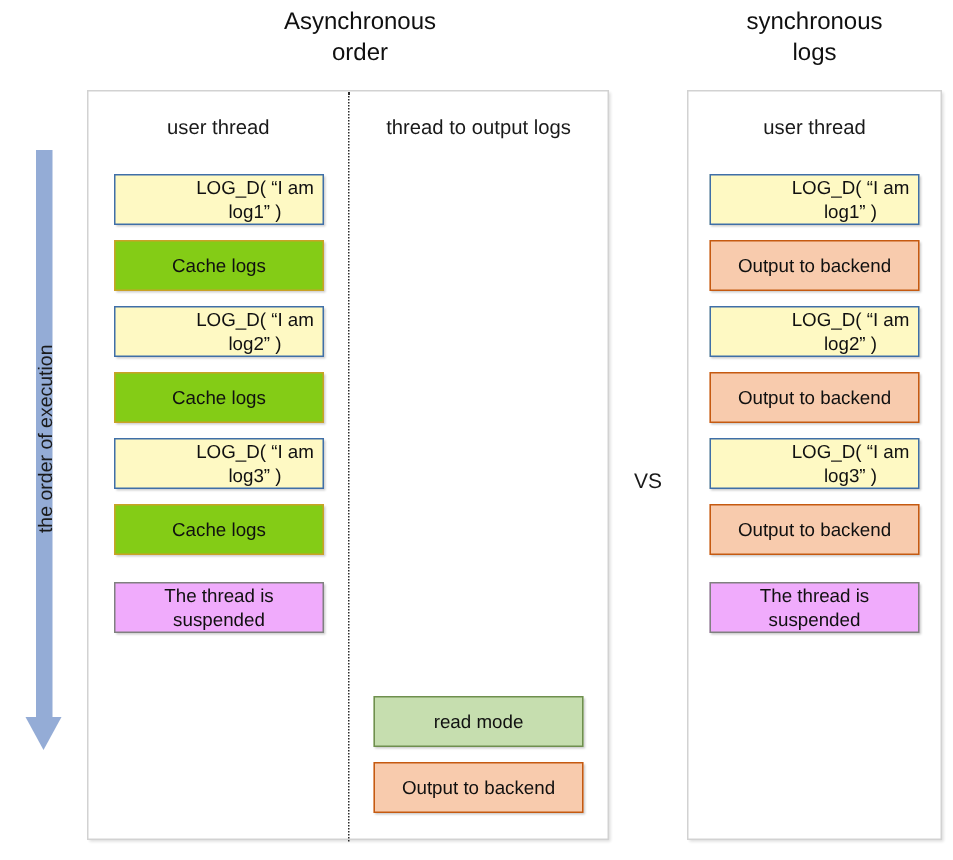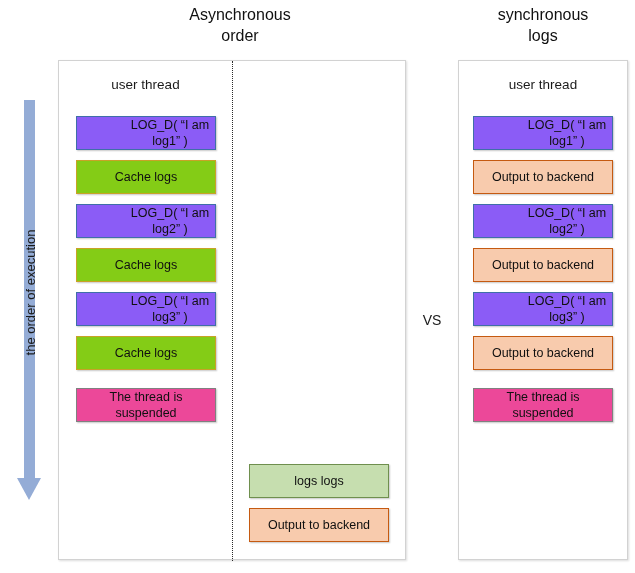--- a/index.html
+++ b/index.html
@@ -91,25 +91,25 @@
     justify-content:center;
     text-align:center;
     font-size:12.5px;
     line-height:16px;
     border-width:1px;
     border-style:solid;
     color:#101010;
     white-space:pre-line;
     box-shadow:1px 1px 1.5px rgba(0,0,0,0.22);
   }
-  .box.blue   {background:#8b5cf6;border-color:#3F6FA8;padding-left:48px;}
+  .box.blue   {background:#fef9c3;border-color:#3F6FA8;padding-left:48px;}
   .box.yellow {background:#84cc16;border-color:#C9A227;}
   .box.orange {background:#F8CBAD;border-color:#C55A11;}
   .box.green  {background:#C6DEAF;border-color:#6F8F4E;}
-  .box.gray   {background:#ec4899;border-color:#808080;}
+  .box.gray   {background:#f0abfc;border-color:#808080;}
 
   
   #vs-label{
     position:absolute;left:406px;top:312px;width:52px;
     text-align:center;font-size:14px;color:#1a1a1a;
   }
 </style>
 </head>
 <body>
 
@@ -123,32 +123,33 @@
 
   <div class="arrow-wrap">
     <div class="arrow-shaft"></div>
     <div class="arrow-head"></div>
     <div class="arrow-label">the order of execution</div>
   </div>
 
   <div class="panel" id="panel-async">
     <div class="divider"></div>
     <div class="col-head" id="head-async-user">user thread</div>
+    <div class="col-head" id="head-async-out">thread to output logs</div>
     <div id="async-user-steps">
         <div class="box blue" style="left: 17px; width: 140px; height: 34px; top: 55px;">LOG_D( “I am log1” )</div>
         <div class="box yellow" style="left: 17px; width: 140px; height: 34px; top: 99px;">Cache logs</div>
         <div class="box blue" style="left: 17px; width: 140px; height: 34px; top: 143px;">LOG_D( “I am log2” )</div>
         <div class="box yellow" style="left: 17px; width: 140px; height: 34px; top: 187px;">Cache logs</div>
         <div class="box blue" style="left: 17px; width: 140px; height: 34px; top: 231px;">LOG_D( “I am log3” )</div>
         <div class="box yellow" style="left: 17px; width: 140px; height: 34px; top: 275px;">Cache logs</div>
         <div class="box gray" style="left: 17px; width: 140px; height: 34px; top: 327px;">The thread is
 suspended</div>
       </div>
     <div id="async-out-steps">
-        <div class="box green" style="left: 190px; width: 140px; height: 34px; top: 403px;">logs logs</div>
+        <div class="box green" style="left: 190px; width: 140px; height: 34px; top: 403px;">read mode</div>
         <div class="box orange" style="left: 190px; width: 140px; height: 34px; top: 447px;">Output to backend</div>
       </div>
   </div>
 
   <div class="panel" id="panel-sync">
     <div class="col-head" id="head-sync-user">user thread</div>
     <div id="sync-user-steps">
         <div class="box blue" style="left: 14px; width: 140px; height: 34px; top: 55px;">LOG_D( “I am log1” )</div>
         <div class="box orange" style="left: 14px; width: 140px; height: 34px; top: 99px;">Output to backend</div>
         <div class="box blue" style="left: 14px; width: 140px; height: 34px; top: 143px;">LOG_D( “I am log2” )</div>

